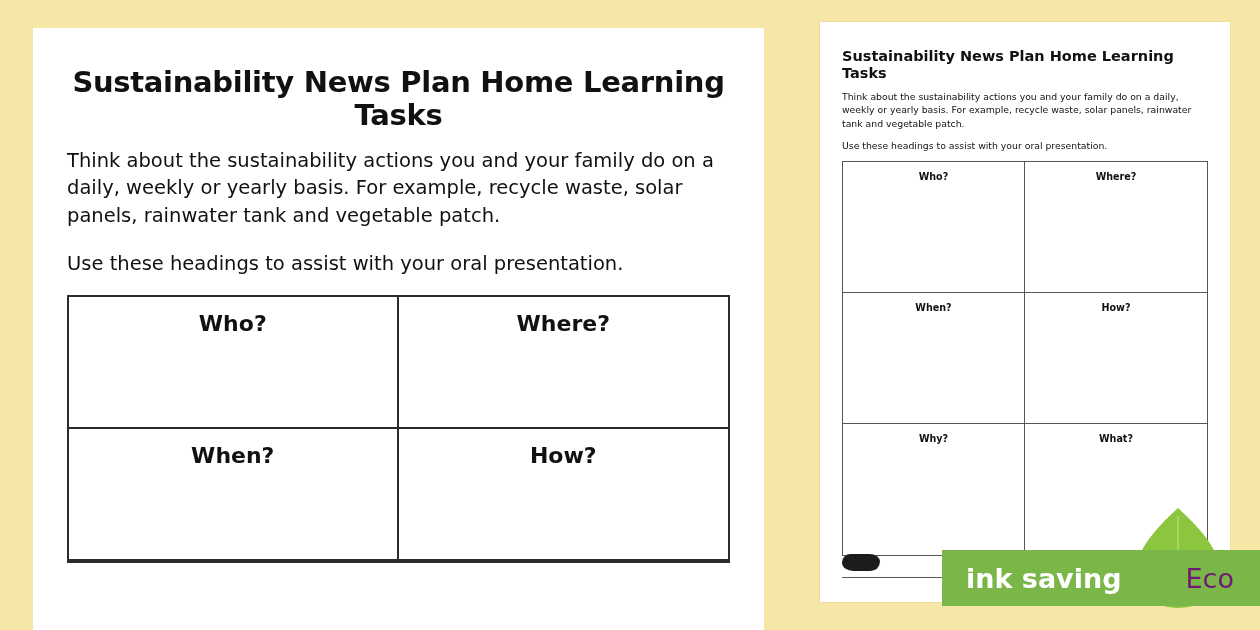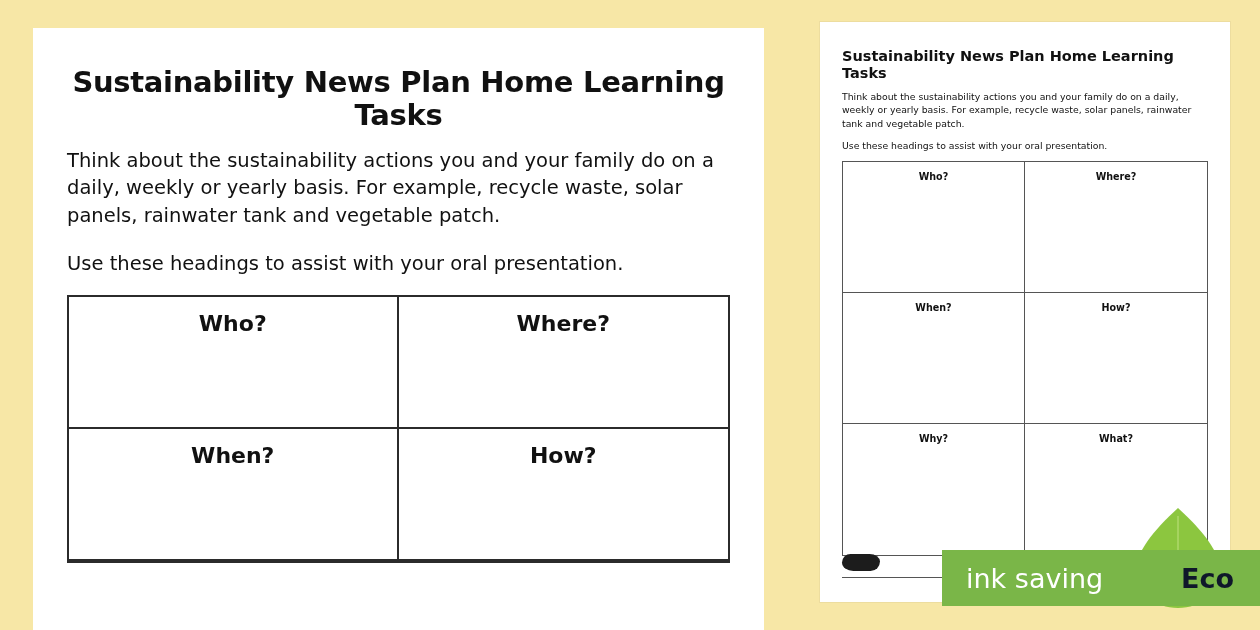--- a/index.html
+++ b/index.html
@@ -192,30 +192,30 @@
     height: 56px;
     background: #7ab648;
   }
   .eco-bar .ink-text {
     position: absolute;
     left: 24px;
     top: 13px;
     color: #ffffff;
     font-family: "DejaVu Sans", sans-serif;
     font-size: 27px;
-    font-weight: normal;
+    font-weight: bold;
   }
   .eco-bar .eco-text {
     position: absolute;
     right: 26px;
     top: 13px;
-    color: #0f172a;
+    color: #701a75;
     font-family: "DejaVu Sans", sans-serif;
     font-size: 27px;
-    font-weight: bold;
+    font-weight: normal;
   }
   .leaf {
     position: absolute;
     right: 34px;
     top: -36px;
     width: 96px;
     height: 104px;
   }
 </style>
 </head>

